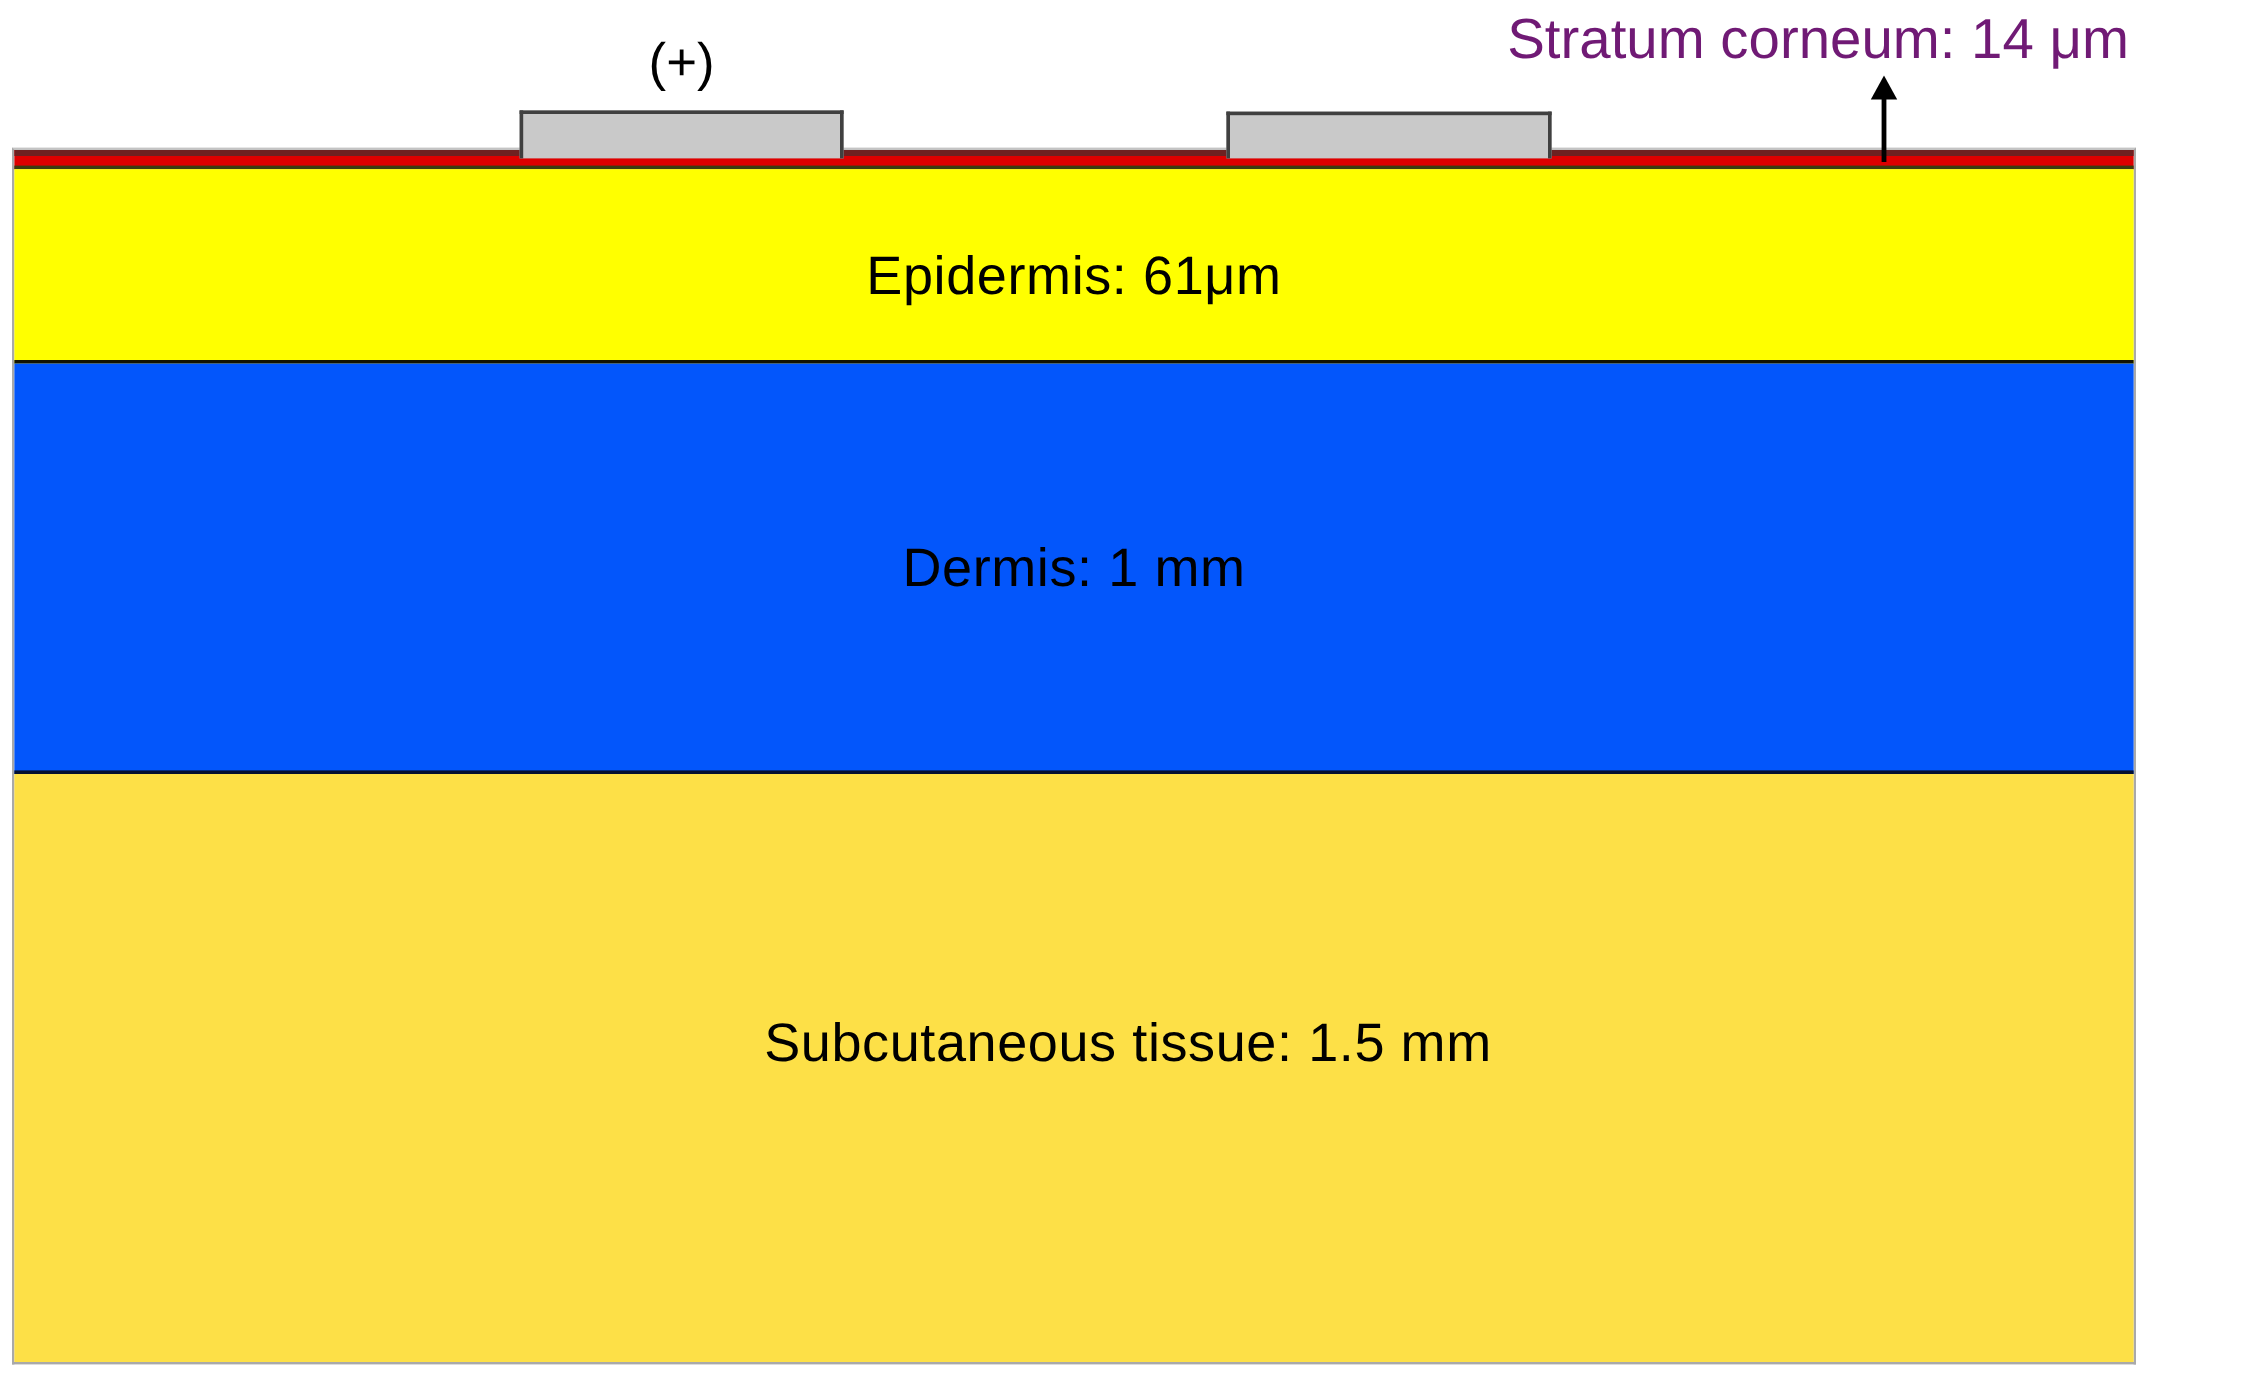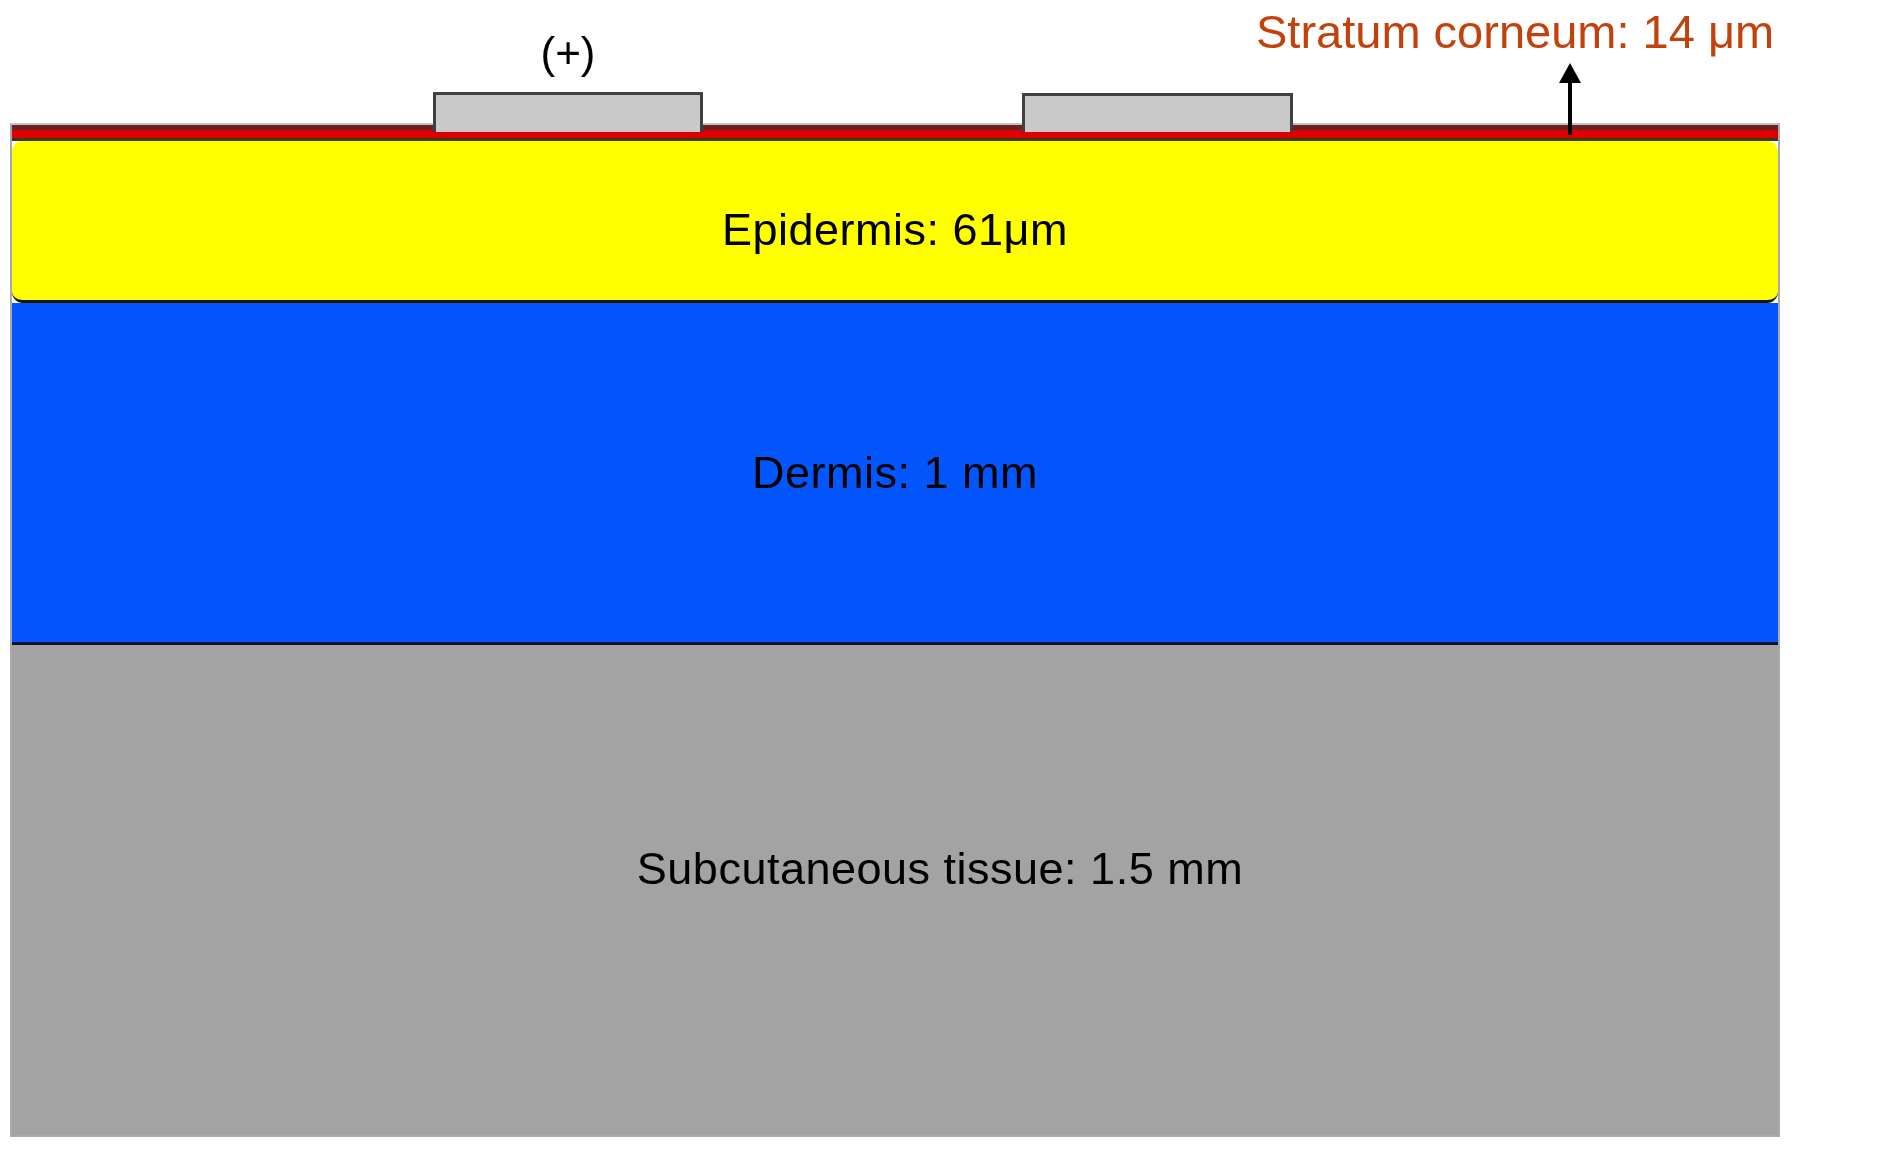--- a/index.html
+++ b/index.html
@@ -48,21 +48,20 @@
     letter-spacing: 0.5px;
   }
   .layer-stratum {
     height: 16px;
     border-top: 5px solid #6e2121;
     border-bottom: 3px solid #3c3c10;
   }
   .layer-epidermis {
     height: 162px;
     border-bottom: 3px solid #131300;
-    border-radius: 11px;
   }
   .layer-epidermis .layer-label { margin-top: 18px; }
   .layer-dermis {
     height: 342px;
     border-bottom: 3px solid #041030;
   }
   .layer-subcut { flex: 1; }
   .layer-subcut .layer-label { margin-top: -42px; transform: translateX(45px); }
 
   
@@ -87,21 +86,21 @@
   }
   .electrode-label-pos { left: 433px; width: 270px; }
   .electrode-label-ref { left: 1022px; width: 271px; }
 
   
   .annotation {
     position: absolute;
     left: 1256px;
     top: 4px;
     font-size: 47px;
-    color: #c2410c;
+    color: #701a75;
     white-space: nowrap;
     z-index: 3;
   }
   .arrow {
     position: absolute;
     left: 1556px;
     top: 63px;
     width: 28px;
     height: 72px;
     z-index: 3;
@@ -142,18 +141,18 @@
     <div class="layer layer-stratum" style="background-color: rgb(222, 0, 0);"></div>
 
     <div class="layer layer-epidermis" style="background-color: rgb(255, 255, 0);">
       <span class="layer-label">Epidermis: 61μm</span>
     </div>
 
     <div class="layer layer-dermis" style="background-color: rgb(3, 86, 251);">
       <span class="layer-label">Dermis: 1 mm</span>
     </div>
 
-    <div class="layer layer-subcut" style="background-color: #a3a3a3;">
+    <div class="layer layer-subcut" style="background-color: #fde047;">
       <span class="layer-label">Subcutaneous tissue: 1.5 mm</span>
     </div>
 
   </div>
 </div>
 
 </body></html>

